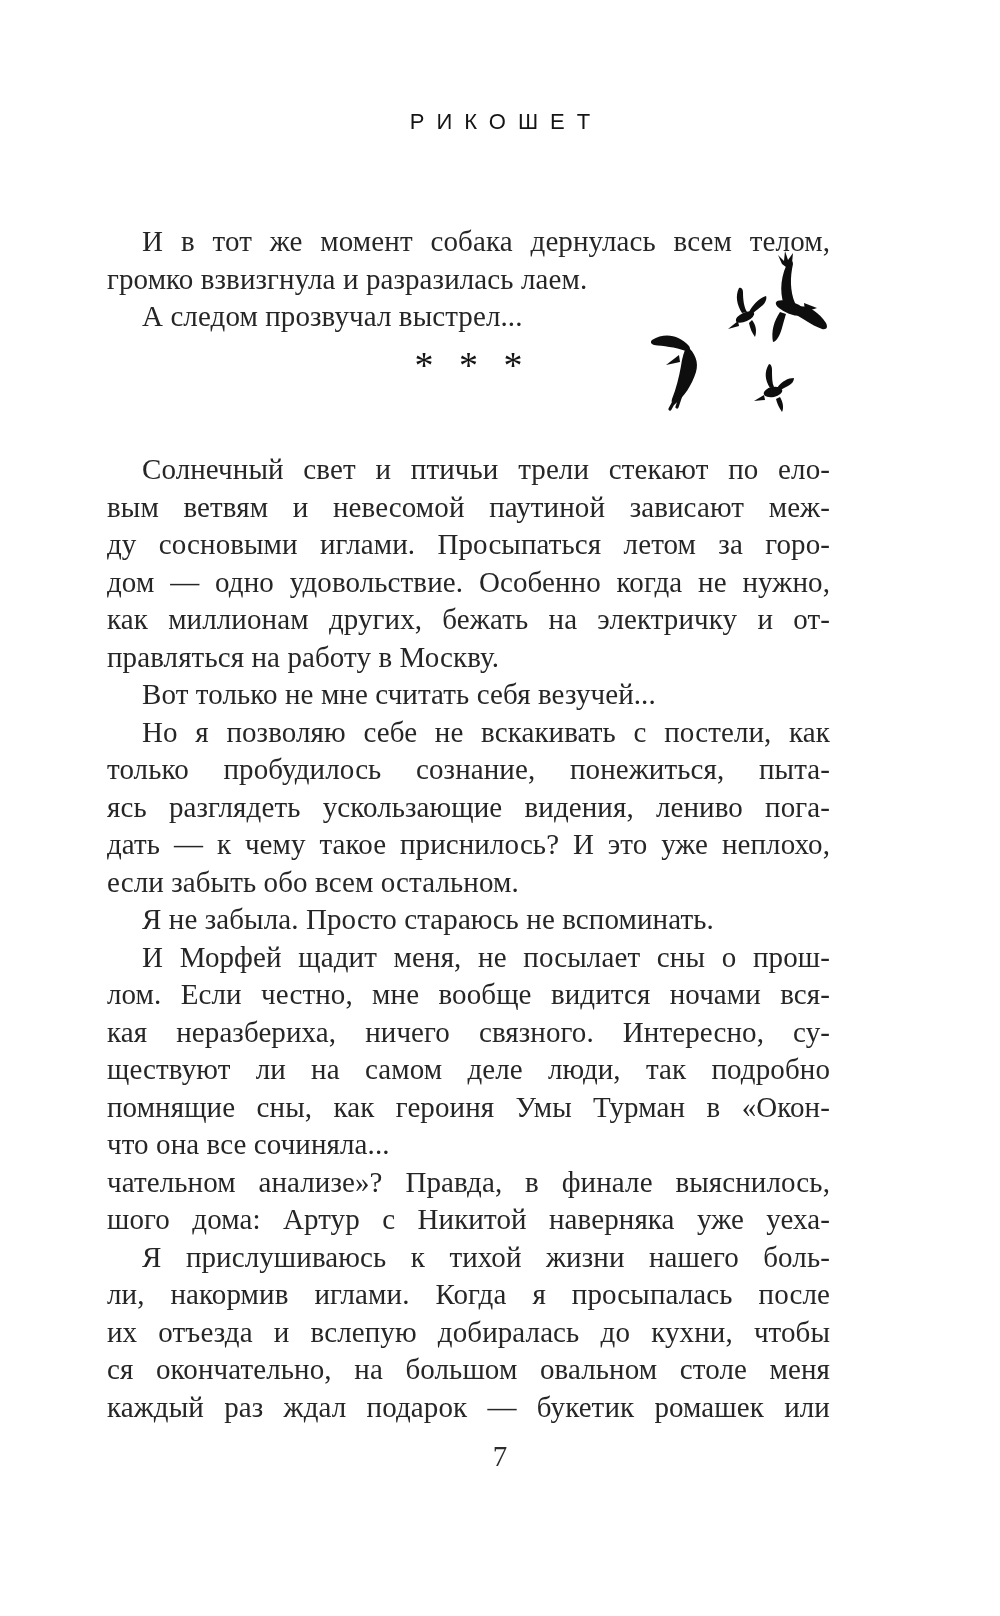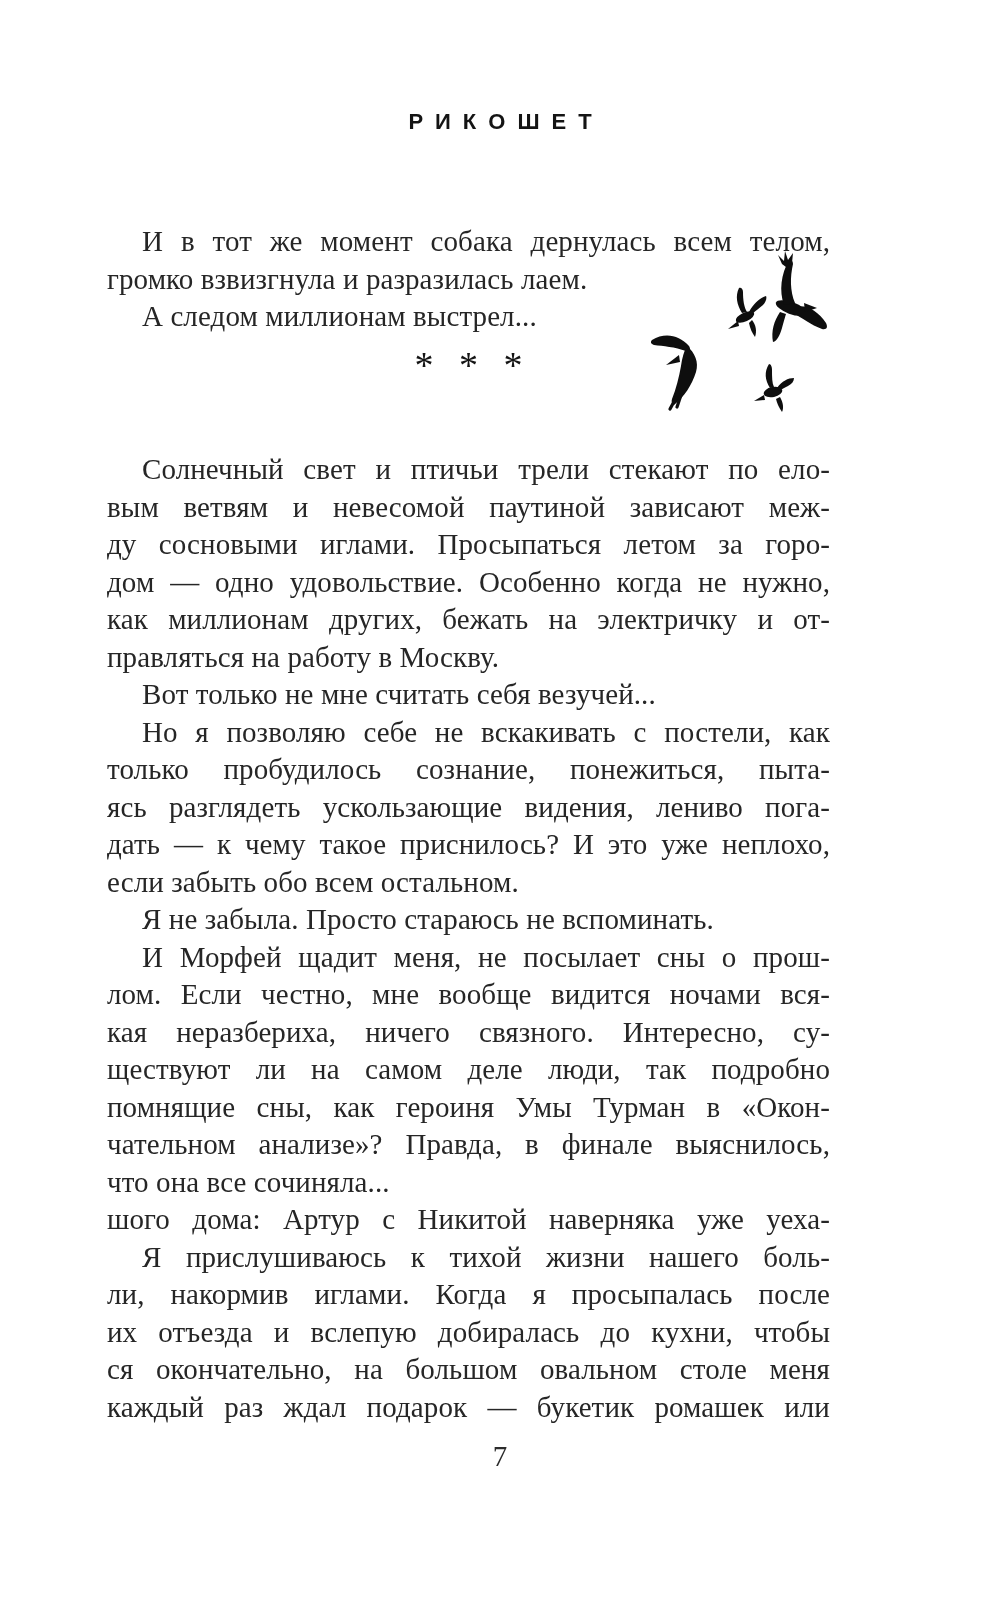--- a/index.html
+++ b/index.html
@@ -22,21 +22,21 @@
   }
   .running-head {
     position: absolute;
     top: 108px;
     left: 0;
     width: 100%;
     text-align: center;
     font-family: "Liberation Sans", sans-serif;
     font-size: 22px;
     line-height: 28px;
-    font-weight: 700;
+    font-weight: 400;
     letter-spacing: 12px;
     text-indent: 12px;
     color: #141414;
   }
   .textcol {
     position: absolute;
     left: 107px;
     width: 723px;
     font-size: 29px;
     line-height: 37.5px;
@@ -93,21 +93,21 @@
 </head>
 <body>
 
 <div class="page">
 
   <div class="running-head">РИКОШЕТ</div>
 
   <div class="textcol intro" id="intro">
       <div class="line j ind">И в тот же момент собака дернулась всем телом,</div>
       <div class="line">громко взвизгнула и разразилась лаем.</div>
-      <div class="line ind">А следом миллионам выстрел...</div>
+      <div class="line ind">А следом прозвучал выстрел...</div>
     </div>
 
   <svg class="birds" viewBox="0 0 192 162" aria-hidden="true">
 
     <g>
       <ellipse cx="148" cy="57" rx="16" ry="6" transform="rotate(20 148 57)"></ellipse>
       <path d="M141,54 C136,40 138,23 146,9 C148,8 150,10 150,13 C147,26 147,40 152,52 Z"></path>
       <path d="M139,13 l-4,-9 6,6 1,-10 3,9 5,-7 -1,10 -6,4 Z"></path>
       <path d="M152,56 C163,53 175,60 183,72 C185,76 184,79 179,78 C168,74 158,66 150,62 Z"></path>
       <path d="M137,61 C131,70 128,80 130,91 C134,90 137,84 139,77 C141,70 142,66 143,63 Z"></path>
@@ -153,22 +153,22 @@
       <div class="line j">только пробудилось сознание, понежиться, пыта-</div>
       <div class="line j">ясь разглядеть ускользающие видения, лениво пога-</div>
       <div class="line j">дать — к чему такое приснилось? И это уже неплохо,</div>
       <div class="line">если забыть обо всем остальном.</div>
       <div class="line ind">Я не забыла. Просто стараюсь не вспоминать.</div>
       <div class="line j ind">И Морфей щадит меня, не посылает сны о прош-</div>
       <div class="line j">лом. Если честно, мне вообще видится ночами вся-</div>
       <div class="line j">кая неразбериха, ничего связного. Интересно, су-</div>
       <div class="line j">ществуют ли на самом деле люди, так подробно</div>
       <div class="line j">помнящие сны, как героиня Умы Турман в «Окон-</div>
+      <div class="line">что она все сочиняла...</div>
       <div class="line j">чательном анализе»? Правда, в финале выяснилось,</div>
-      <div class="line">что она все сочиняла...</div>
       <div class="line j">шого дома: Артур с Никитой наверняка уже уеха-</div>
       <div class="line j ind">Я прислушиваюсь к тихой жизни нашего боль-</div>
       <div class="line j">ли, накормив иглами. Когда я просыпалась после</div>
       <div class="line j">их отъезда и вслепую добиралась до кухни, чтобы</div>
       <div class="line j">ся окончательно, на большом овальном столе меня</div>
       <div class="line j">каждый раз ждал подарок — букетик ромашек или</div>
     </div>
 
   <div class="pagenum">7</div>
 

